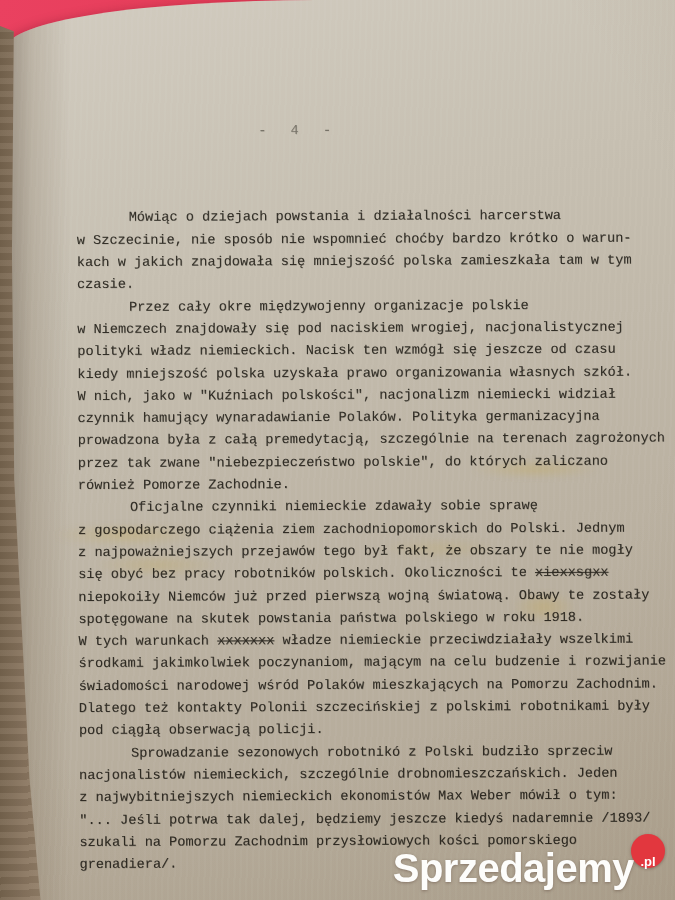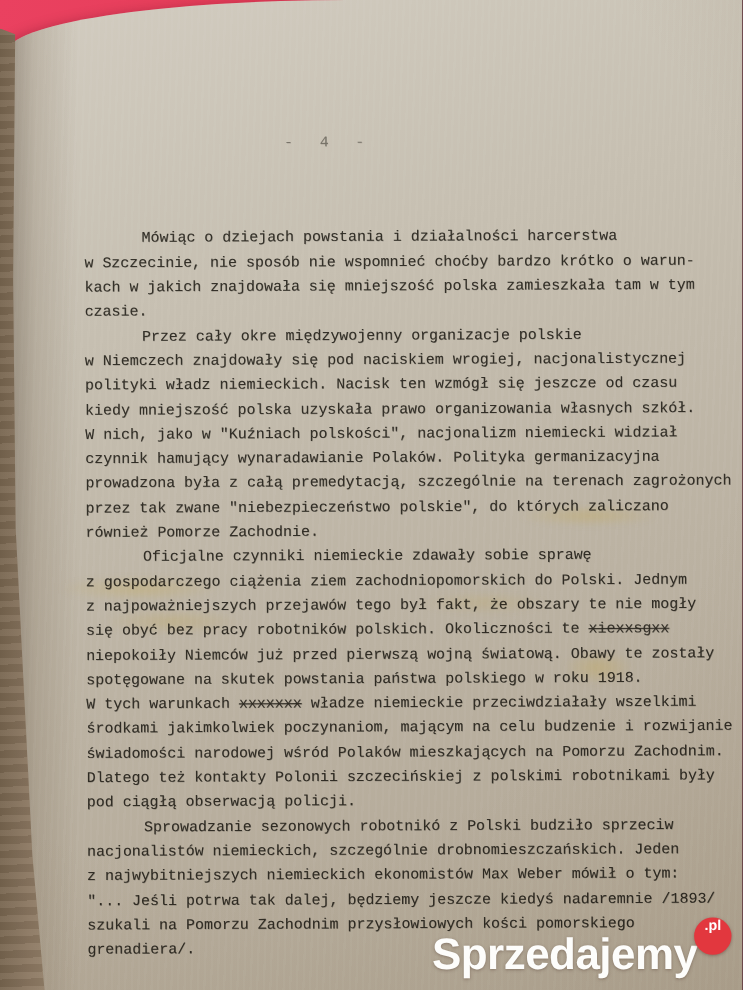--- a/index.html
+++ b/index.html
@@ -60,21 +60,21 @@
   .struck{text-decoration:line-through;font-weight:400;opacity:.95;}
   
   .watermark{position:absolute;right:10px;bottom:12px;display:flex;align-items:flex-start;}
   .wm-brand{
     font-size:40px;font-weight:700;letter-spacing:-.5px;color:#fdfdfb;
     line-height:1;margin-top:14px;
     text-shadow:0 1px 3px rgba(60,35,25,.35);
   }
   .wm-badge{
     width:34px;height:34px;border-radius:50%;background:#e2373e;
-    margin-left:-3px;display:flex;align-items:flex-start;justify-content:center;
+    margin-left:-3px;display:flex;align-items:flex-end;justify-content:center;
     box-shadow:0 1px 3px rgba(60,20,15,.35);
   }
   .wm-badge span{color:#fff;font-size:13px;font-weight:700;line-height:1;}
 </style>
 </head>
 <body>
 
 <div class="photo">
   <div class="paper"></div>
   <div class="spine"></div>

